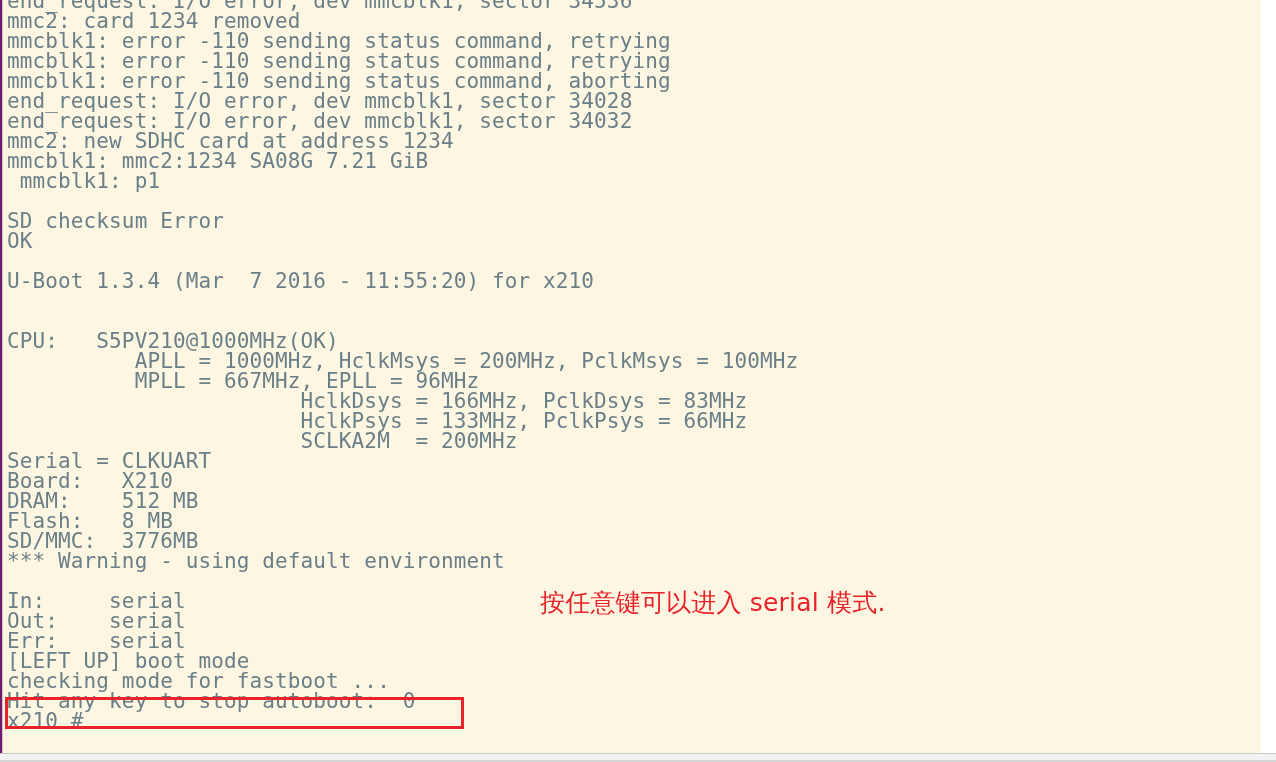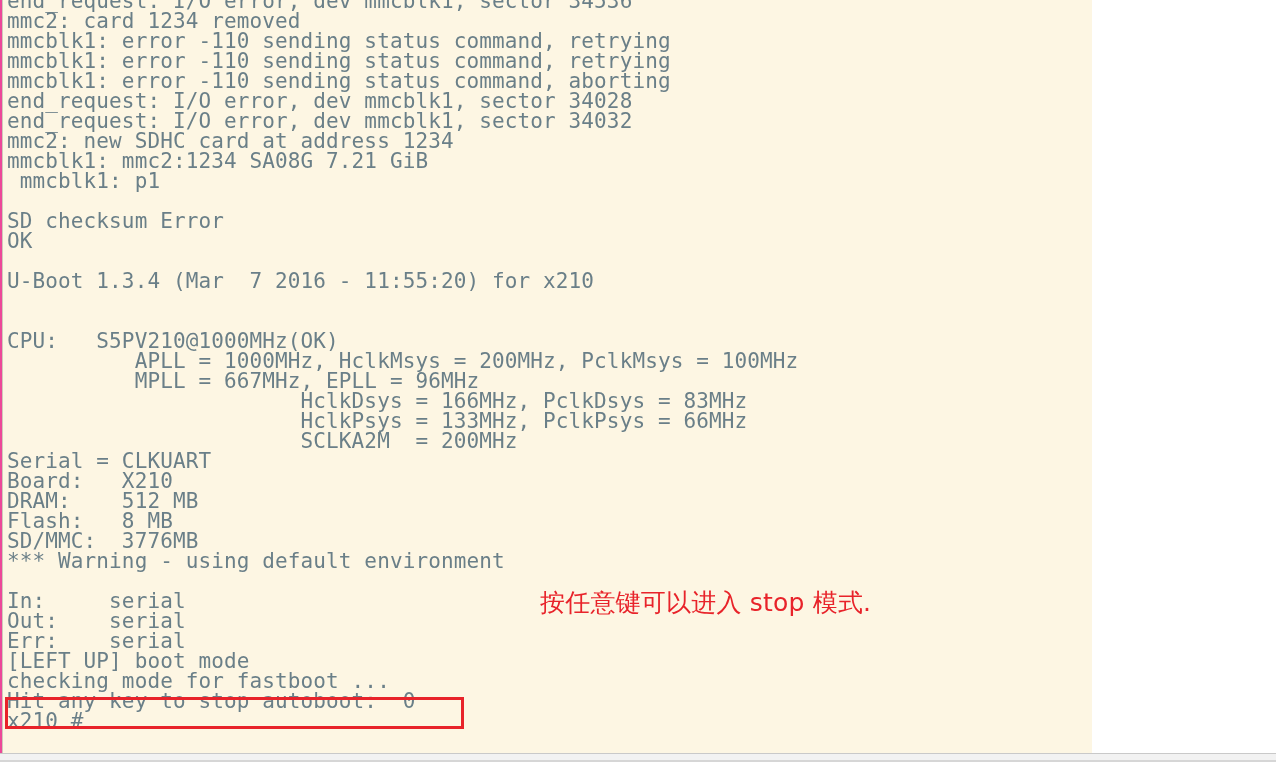--- a/index.html
+++ b/index.html
@@ -12,25 +12,25 @@
     height: 762px;
     overflow: hidden;
     font-family: "DejaVu Sans Mono", "Liberation Mono", monospace;
   }
 
   
   #terminal-window {
     position: absolute;
     left: 0;
     top: 0;
-    width: 1092px;
+    width: 1261px;
     height: 753px;
     background: #fdf6e3;
     box-sizing: border-box;
-    border-left: 2px solid #ec4899;
+    border-left: 2px solid #701a75;
     overflow: hidden;
   }
   
   #terminal-window::before {
     content: "";
     position: absolute;
     left: 0;
     top: 0;
     bottom: 0;
     width: 1px;
@@ -109,17 +109,17 @@
 </style>
 </head>
 <body>
 
 <div id="terminal-window" style="background: rgb(253, 246, 227);">
   <div id="console-output" style="color: rgb(106, 127, 136);"><span class="console-line">end_request: I/O error, dev mmcblk1, sector 34536</span><span class="console-line">mmc2: card 1234 removed</span><span class="console-line">mmcblk1: error -110 sending status command, retrying</span><span class="console-line">mmcblk1: error -110 sending status command, retrying</span><span class="console-line">mmcblk1: error -110 sending status command, aborting</span><span class="console-line">end_request: I/O error, dev mmcblk1, sector 34028</span><span class="console-line">end_request: I/O error, dev mmcblk1, sector 34032</span><span class="console-line">mmc2: new SDHC card at address 1234</span><span class="console-line">mmcblk1: mmc2:1234 SA08G 7.21 GiB</span><span class="console-line"> mmcblk1: p1</span><span class="console-line"></span><span class="console-line">SD checksum Error</span><span class="console-line">OK</span><span class="console-line"></span><span class="console-line">U-Boot 1.3.4 (Mar  7 2016 - 11:55:20) for x210</span><span class="console-line"></span><span class="console-line"></span><span class="console-line">CPU:   S5PV210@1000MHz(OK)</span><span class="console-line">          APLL = 1000MHz, HclkMsys = 200MHz, PclkMsys = 100MHz</span><span class="console-line">          MPLL = 667MHz, EPLL = 96MHz</span><span class="console-line">                       HclkDsys = 166MHz, PclkDsys = 83MHz</span><span class="console-line">                       HclkPsys = 133MHz, PclkPsys = 66MHz</span><span class="console-line">                       SCLKA2M  = 200MHz</span><span class="console-line">Serial = CLKUART</span><span class="console-line">Board:   X210</span><span class="console-line">DRAM:    512 MB</span><span class="console-line">Flash:   8 MB</span><span class="console-line">SD/MMC:  3776MB</span><span class="console-line">*** Warning - using default environment</span><span class="console-line"></span><span class="console-line">In:     serial</span><span class="console-line">Out:    serial</span><span class="console-line">Err:    serial</span><span class="console-line">[LEFT UP] boot mode</span><span class="console-line">checking mode for fastboot ...</span><span class="console-line">Hit any key to stop autoboot:  0</span><span class="console-line">x210 #</span></div>
 
   <div id="highlight-box" style="border-color: rgb(232, 35, 42);"></div>
 
   <div id="annotation-note" style="color: rgb(232, 35, 42);">
-    <span class="annotation-line">按任意键可以进入 stop 模式.</span>
+    <span class="annotation-line">按任意键可以进入 serial 模式.</span>
   </div>
 </div>
 
 <div id="window-bottom-edge"></div>
 
 </body></html>

